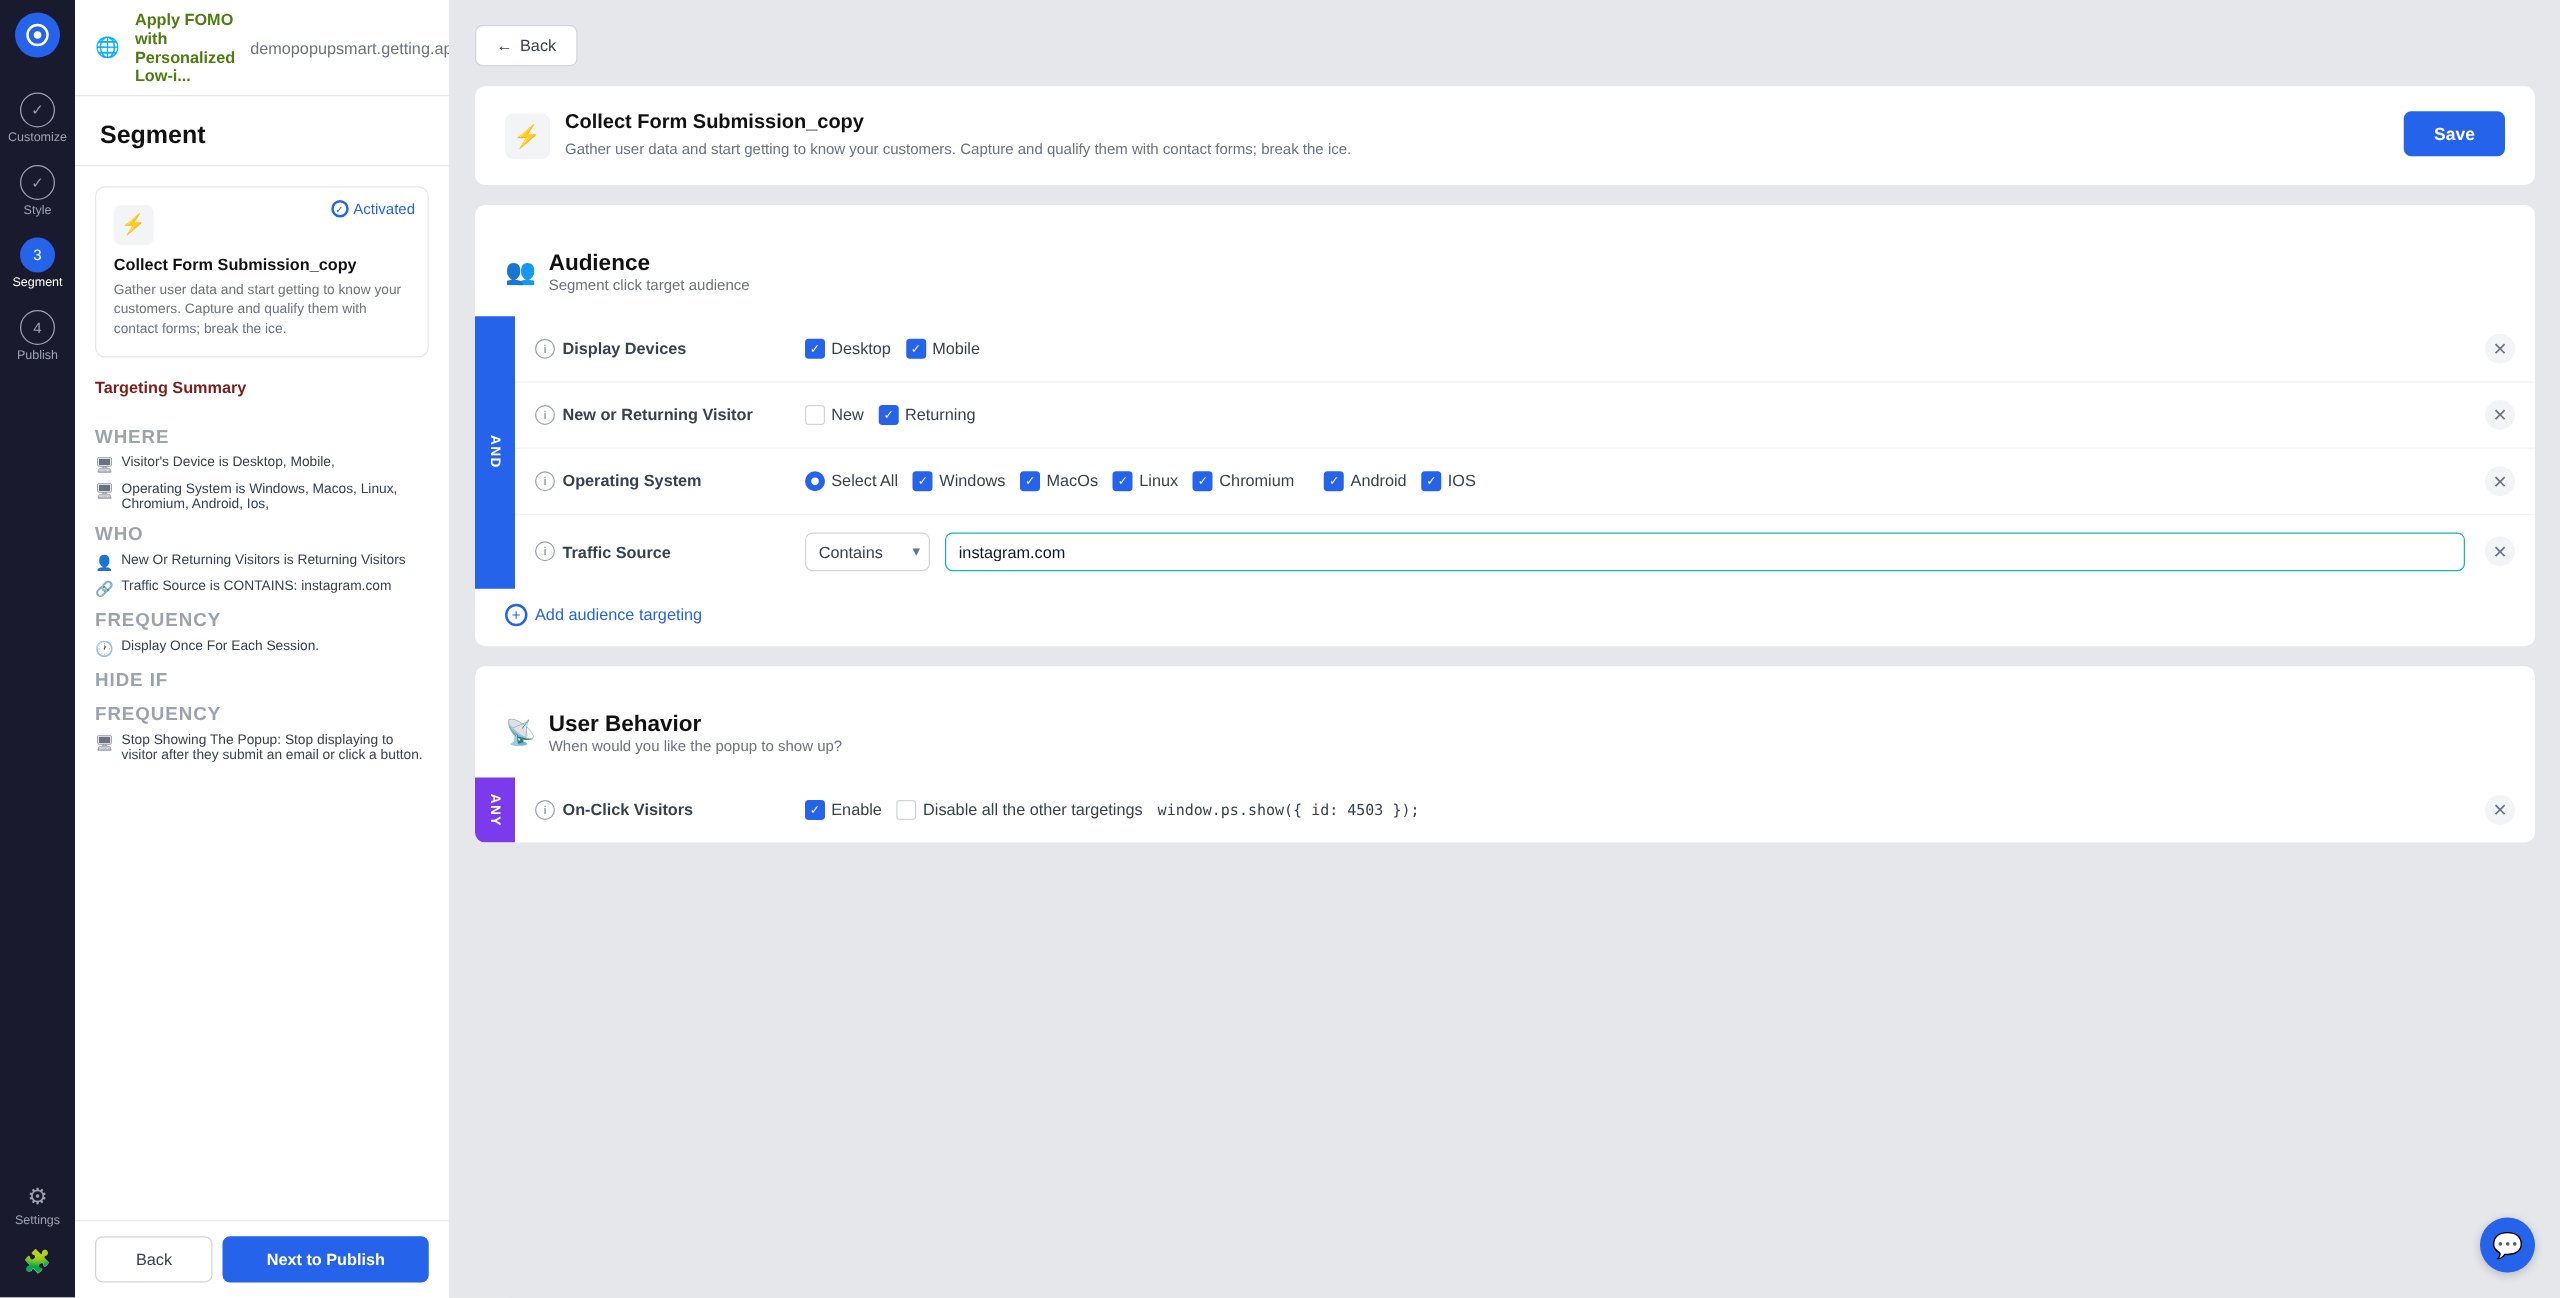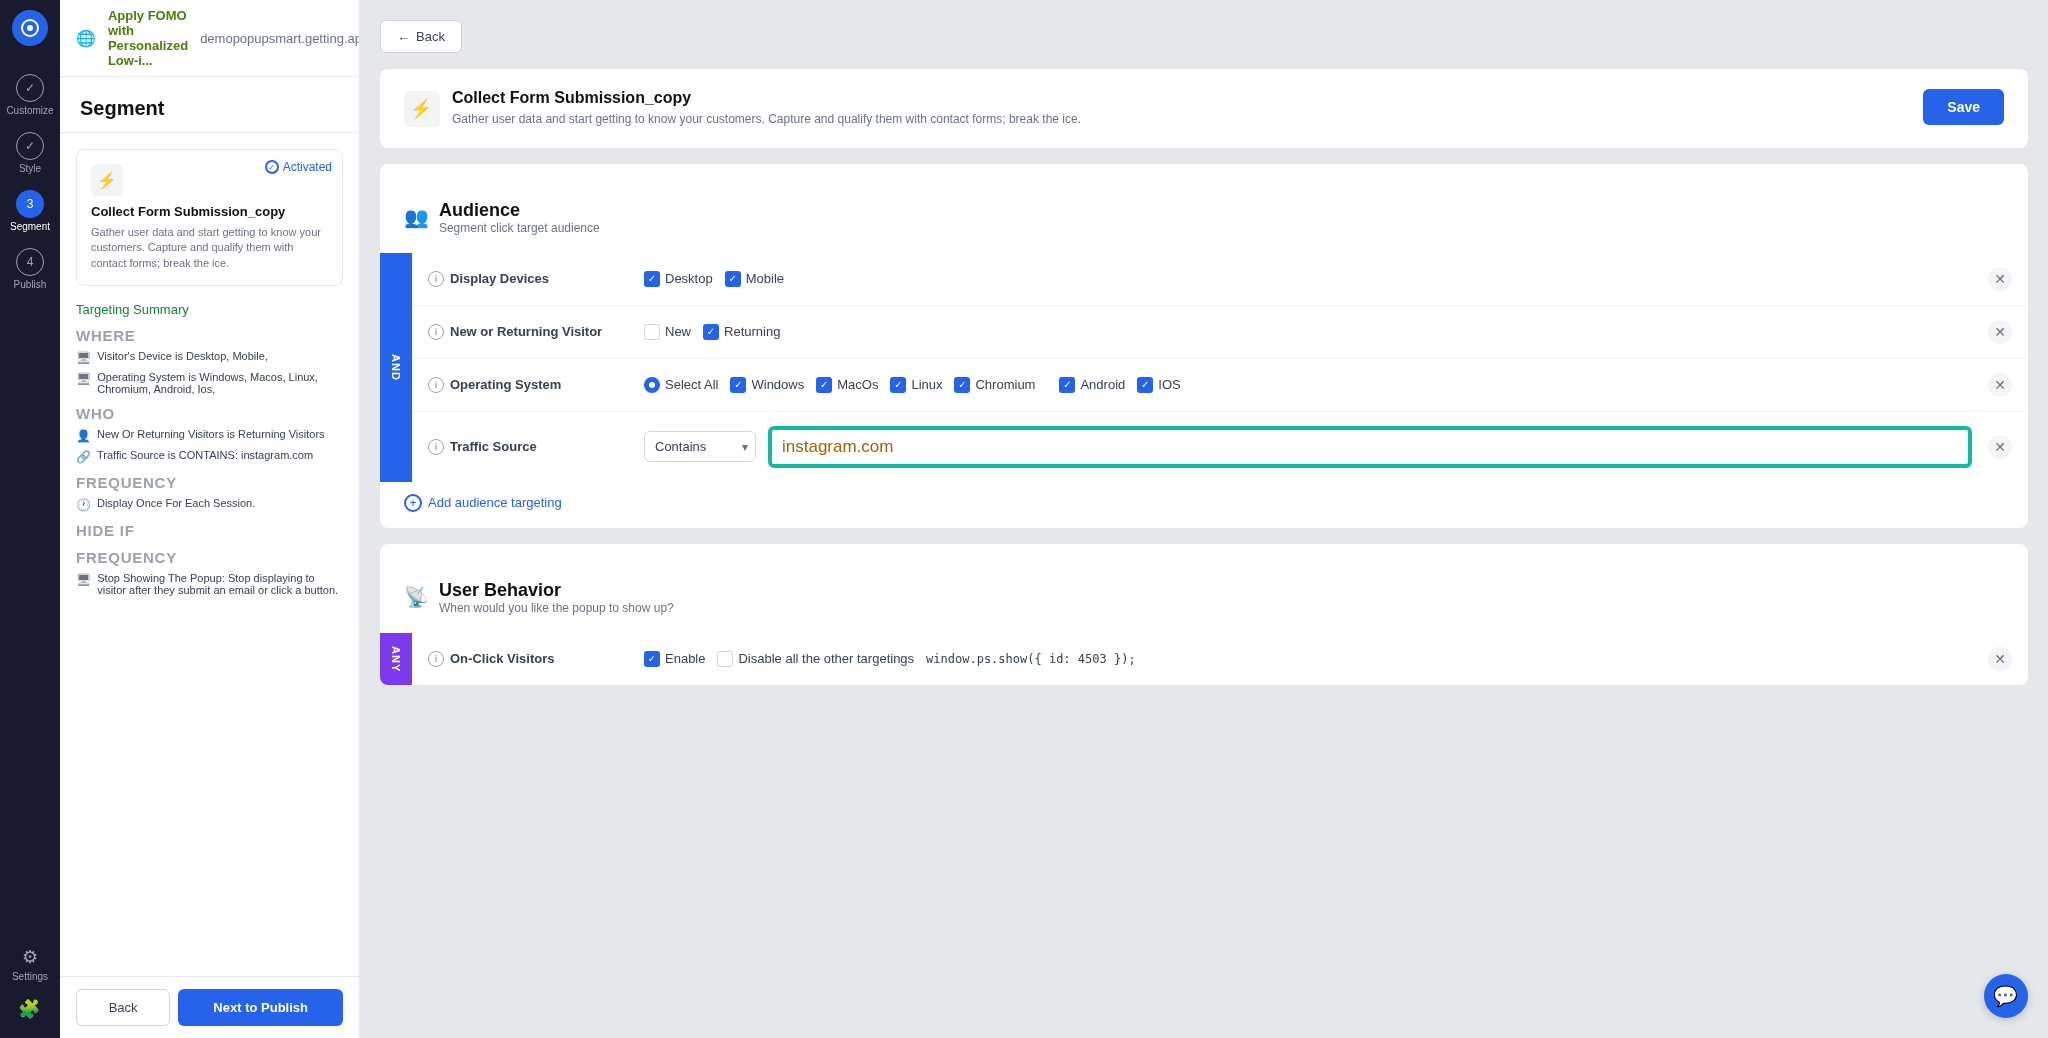--- a/index.html
+++ b/index.html
@@ -80,21 +80,21 @@
       background: #f3f4f6; border-radius: 6px;
       display: flex; align-items: center; justify-content: center;
       font-size: 16px; margin-bottom: 8px;
     }
     .sidebar-card h3 { font-size: 13px; font-weight: 700; color: #111; margin-bottom: 6px; }
     .sidebar-card p { font-size: 11px; color: #6b7280; line-height: 1.4; }
 
     .targeting-summary {
       padding: 0 16px 16px;
     }
-    .targeting-summary h4 { font-size: 13px; font-weight: 400; color: #15803d; margin-bottom: 10px; }
+    .targeting-summary h4 { font-size: 13px; font-weight: 700; color: #7f1d1d; margin-bottom: 24px; }
     .ts-section-label {
       font-size: 15px; font-weight: 700; color: #9ca3af;
       text-transform: uppercase; letter-spacing: 0.05em;
       margin: 10px 0 6px;
     }
     .ts-item {
       display: flex; align-items: flex-start; gap: 6px;
       font-size: 11px; color: #374151; margin-bottom: 6px;
     }
     .ts-item .ts-icon { font-size: 12px; color: #6b7280; margin-top: 1px; flex-shrink: 0; }
@@ -226,33 +226,33 @@
       background: #f3f4f6; border: none; cursor: pointer;
       display: flex; align-items: center; justify-content: center;
       font-size: 14px; color: #6b7280; flex-shrink: 0;
     }
 
     .traffic-source-row {
       display: flex; align-items: center; gap: 12px; flex: 1;
     }
     .select-contains {
       border: 1px solid #d1d5db; border-radius: 6px;
-      padding: 7px 48px 7px 10px; font-size: 13px;
+      padding: 7px 36px 7px 10px; font-size: 13px;
       background: white; color: #374151;
       appearance: none; cursor: pointer;
       position: relative;
     }
     .select-wrap { position: relative; }
     .select-wrap::after {
       content: '▾'; position: absolute; right: 8px; top: 50%;
       transform: translateY(-50%); pointer-events: none; color: #6b7280; font-size: 12px;
     }
     .text-input {
-      border: 4px solid #14b8a6; border-radius: 6px;
-      padding: 7px 10px; font-size: 17px; color: #a16207;
+      border: 1px solid #14b8a6; border-radius: 6px;
+      padding: 7px 10px; font-size: 13px; color: #0f172a;
       flex: 1;
     }
 
     .add-targeting-btn {
       display: flex; align-items: center; gap: 6px;
       color: #2563eb; font-size: 13px; font-weight: 500;
       background: none; border: none; cursor: pointer;
       padding: 12px 24px 16px;
     }
     .add-icon {

